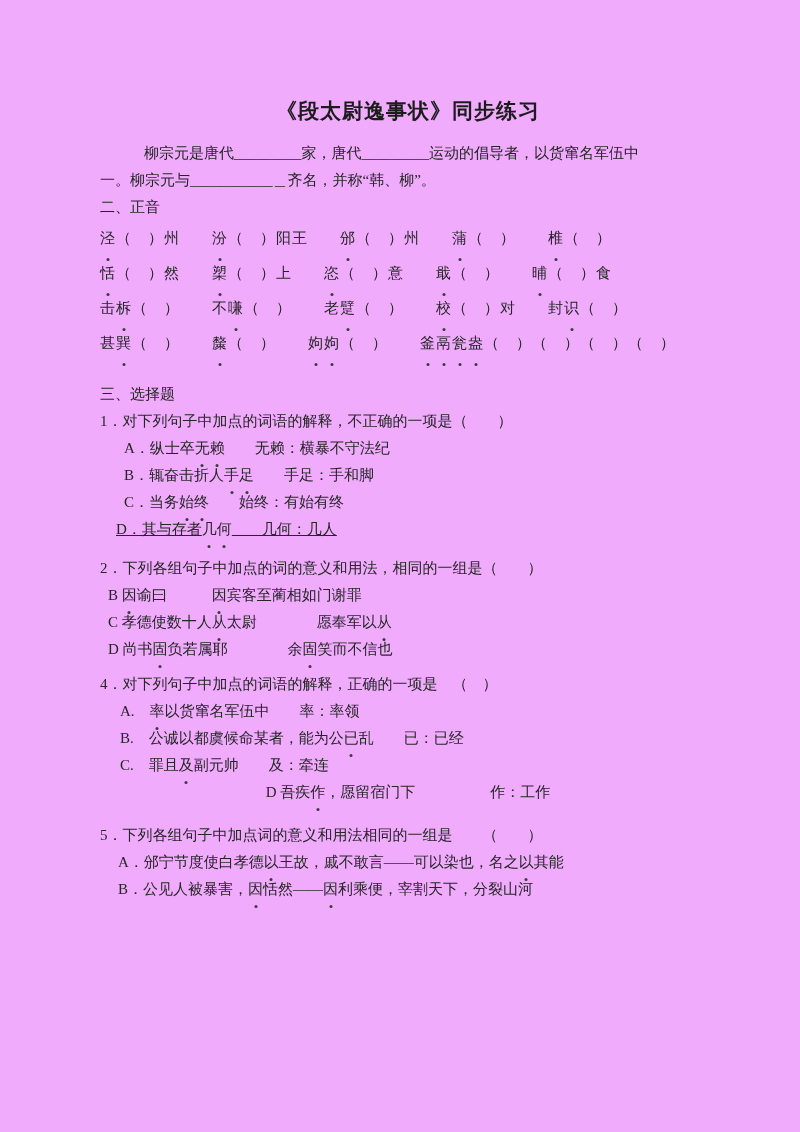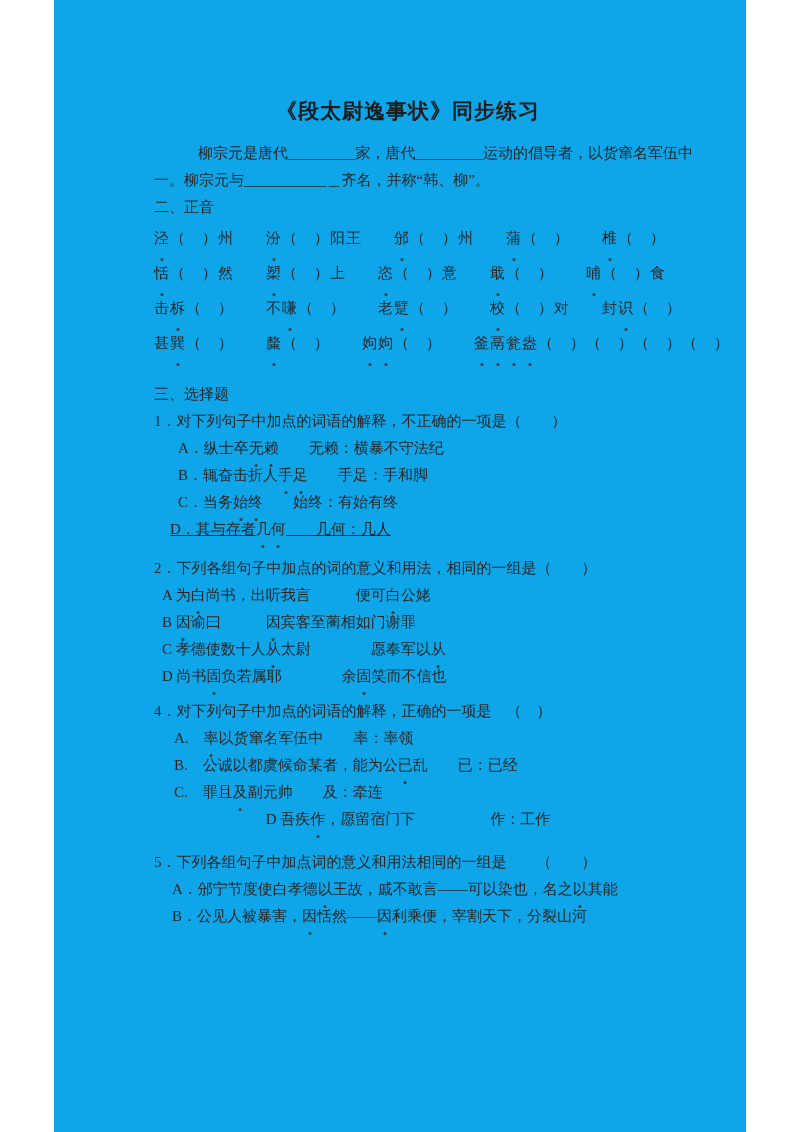--- a/index.html
+++ b/index.html
@@ -2,24 +2,24 @@
 <html><head>
 <meta charset="utf-8">
 <style>
   html, body {
     margin: 0;
     padding: 0;
     background: #ffffff;
   }
   .page {
     position: relative;
-    width: 692px;
+    width: 800px;
     height: 1132px;
     margin: 0 auto;
-    background: #0ea5e9;
+    background: #f0abfc;
     color: #262626;
     font-family: "Liberation Serif", "DejaVu Serif", serif;
     font-size: 15px;
     box-sizing: border-box;
     padding: 96px 84px 40px 100px;
     overflow: hidden;
   }
   .title {
     font-size: 21px;
     font-weight: bold;
@@ -86,21 +86,20 @@
   <div class="q q1">
     <p class="stem">1．对下列句子中加点的词语的解释，不正确的一项是（　　）</p>
     <p class="opt">A．纵士卒<span class="em">无</span><span class="em">赖</span>　　无赖：横暴不守法纪</p>
     <p class="opt">B．辄奋击折人<span class="em">手</span><span class="em">足</span>　　手足：手和脚</p>
     <p class="opt">C．当务<span class="em">始</span><span class="em">终</span>　　始终：有始有终</p>
     <p class="opt">D．其与存者<span class="em">几</span><span class="em">何</span>　　几何：几人</p>
   </div>
 
   <div class="q q2">
     <p class="stem">2．下列各组句子中加点的词的意义和用法，相同的一组是（　　）</p>
-    <p class="opt">A 为<span class="em">白</span>尚书，出听我言　　　便可<span class="em">白</span>公姥</p>
     <p class="opt">B <span class="em">因</span>谕曰　　　<span class="em">因</span>宾客至蔺相如门谢罪</p>
     <p class="opt">C 孝德使数十人<span class="em">从</span>太尉　　　　愿奉军以<span class="em">从</span></p>
     <p class="opt">D 尚书<span class="em">固</span>负若属耶　　　　余<span class="em">固</span>笑而不信也</p>
   </div>
 
   <div class="q q3">
     <p class="stem">4．对下列句子中加点的词语的解释，正确的一项是　（　）</p>
     <p class="opt">A.　<span class="em">率</span>以货窜名军伍中　　率：率领</p>
     <p class="opt">B.　公诚以都虞候命某者，能为公<span class="em">已</span>乱　　已：已经</p>
     <p class="opt">C.　罪且<span class="em">及</span>副元帅　　及：牵连</p>

